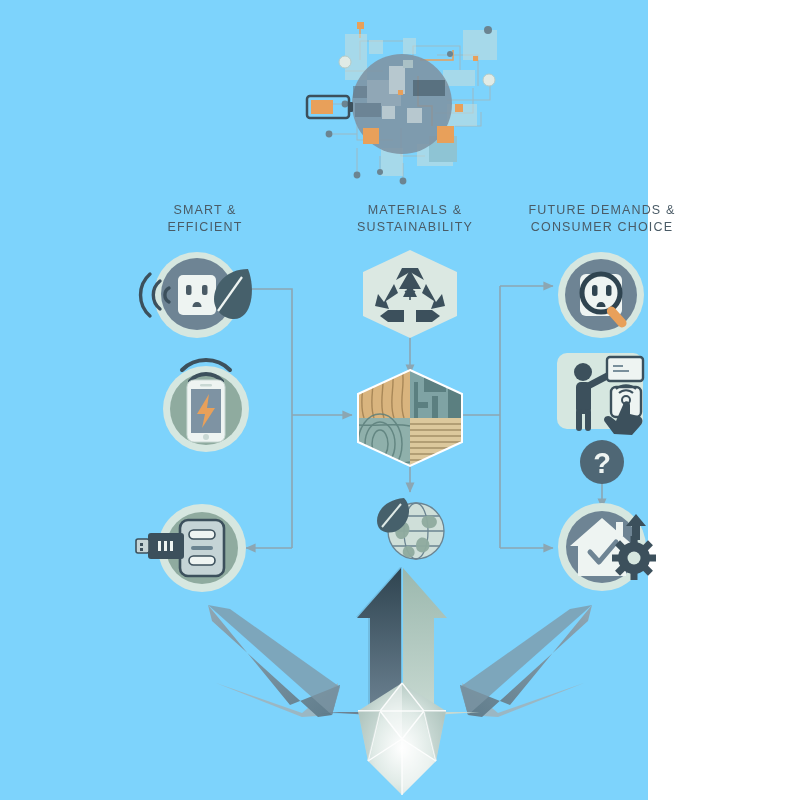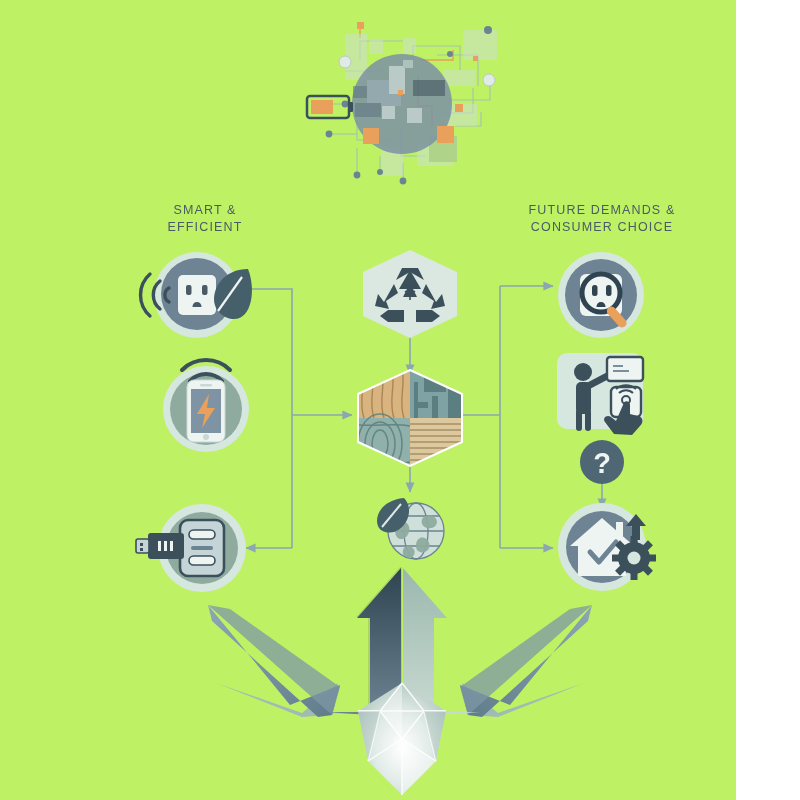--- a/index.html
+++ b/index.html
@@ -3,21 +3,21 @@
 <meta charset="utf-8">
 <style>
   html,body{margin:0;padding:0;background:#ffffff;}
   body{
     width:800px;height:800px;
     font-family:"Liberation Sans", sans-serif;
     -webkit-font-smoothing:antialiased;
     overflow:hidden;
     position:relative;
   }
-  #canvas{position:absolute;inset:0;width:736px;height:800px;background:#bef264;}
+  #canvas{position:absolute;inset:0;width:648px;height:800px;background:#7dd3fc;}
   .abs{position:absolute;}
 
   
   .col-head{
     position:absolute;
     text-align:center;
     font-size:12.5px;
     letter-spacing:1.15px;
     line-height:17px;
     color:#4a5b66;
@@ -111,20 +111,22 @@
       <g>
         <rect x="22" y="88" width="42" height="22" rx="3" fill="none" stroke="#3c505c" stroke-width="2.5"></rect>
         <rect x="64" y="94" width="4" height="10" rx="1" fill="#3c505c"></rect>
         <rect x="26" y="92" width="22" height="14" fill="#e8a05a"></rect>
       </g>
     </svg>
   </div>
 
   <div class="col-head c1">SMART &amp;
 EFFICIENT</div>
+  <div class="col-head c2">MATERIALS &amp;
+SUSTAINABILITY</div>
   <div class="col-head c3">FUTURE DEMANDS &amp;
 CONSUMER CHOICE</div>
 
   <svg class="abs" style="left:0;top:0;" width="800" height="800">
     <defs>
       <marker id="ar" markerWidth="7" markerHeight="7" refX="6" refY="3.2" orient="auto">
         <path d="M0,0.4 L6.4,3.2 L0,6 z" fill="#8ca6b2"></path>
       </marker>
     </defs>
     <g stroke="#8ca6b2" stroke-width="1.6" fill="none">

